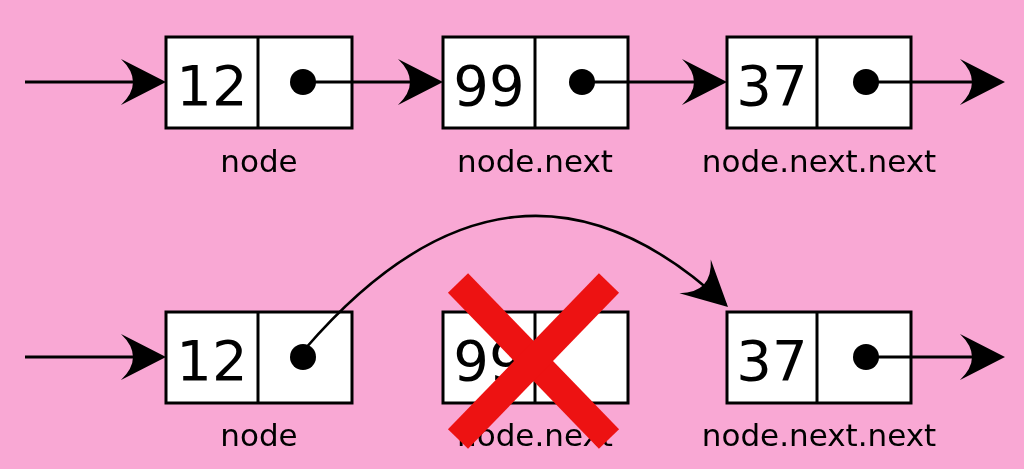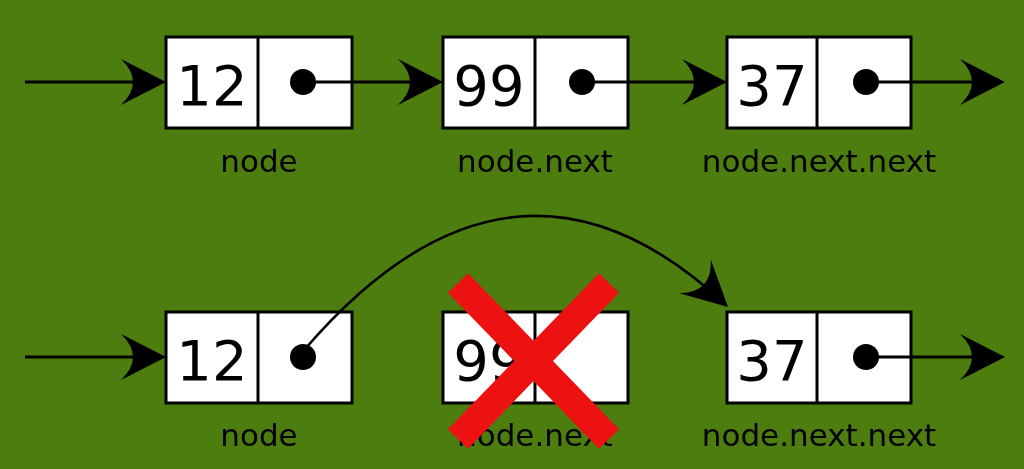--- a/index.html
+++ b/index.html
@@ -4,21 +4,21 @@
 <style>
   html, body {
     margin: 0;
     padding: 0;
     background: #ffffff;
   }
   .stage {
     position: relative;
     width: 1024px;
     height: 469px;
-    background: #4d7c0f;
+    background: #f9a8d4;
     overflow: hidden;
   }
   svg { display: block; }
   .box        { fill: #ffffff; stroke: #000000; stroke-width: 3; }
   .divider    { stroke: #000000; stroke-width: 3; }
   .wire       { stroke: #000000; stroke-width: 3; fill: none; }
   .dot        { fill: #000000; stroke: none; }
   .head       { fill: #000000; stroke: none; }
   .value-text {
     font-family: "DejaVu Sans", "Liberation Sans", sans-serif;

